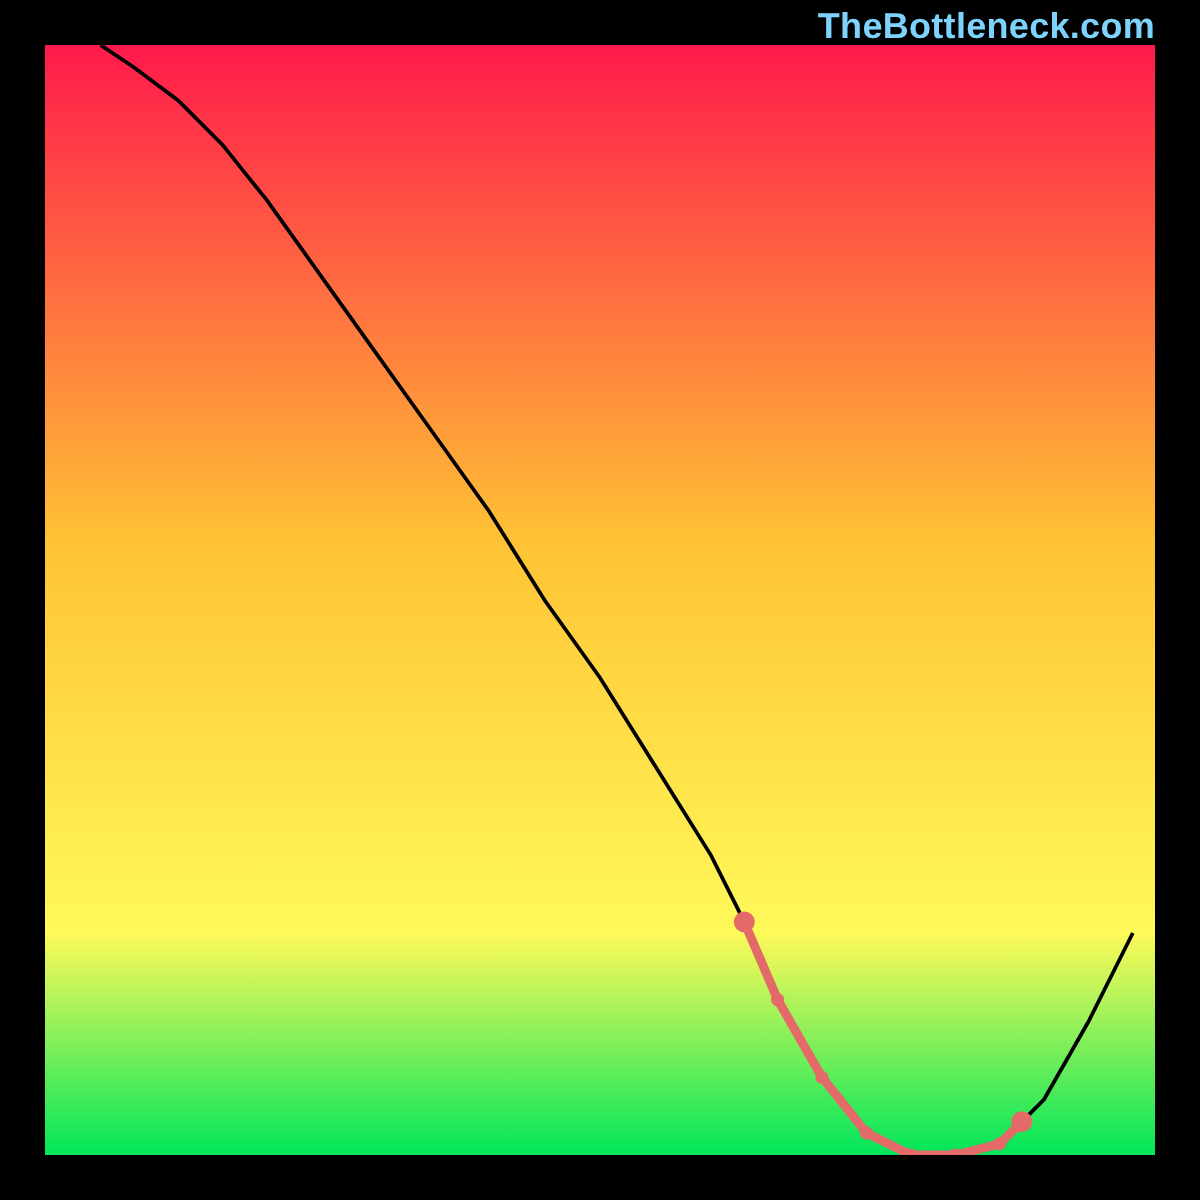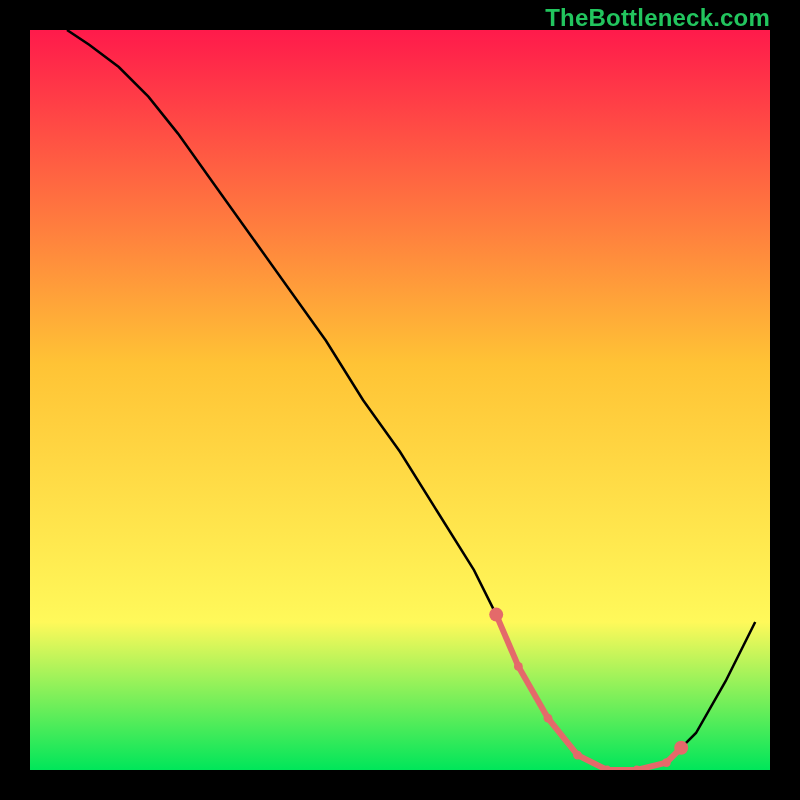--- a/index.html
+++ b/index.html
@@ -17,21 +17,21 @@
     width: 740px;
     height: 740px;
   }
   .watermark {
     position: absolute;
     top: 4px;
     right: 30px;
     font-family: Arial, Helvetica, sans-serif;
     font-size: 24px;
     font-weight: 600;
-    color: #22c55e;
+    color: #7dd3fc;
     letter-spacing: 0.2px;
   }
   svg { display: block; }
 </style>
 </head>
 <body>
 
 <div class="frame">
 
   <div class="plot-area">

